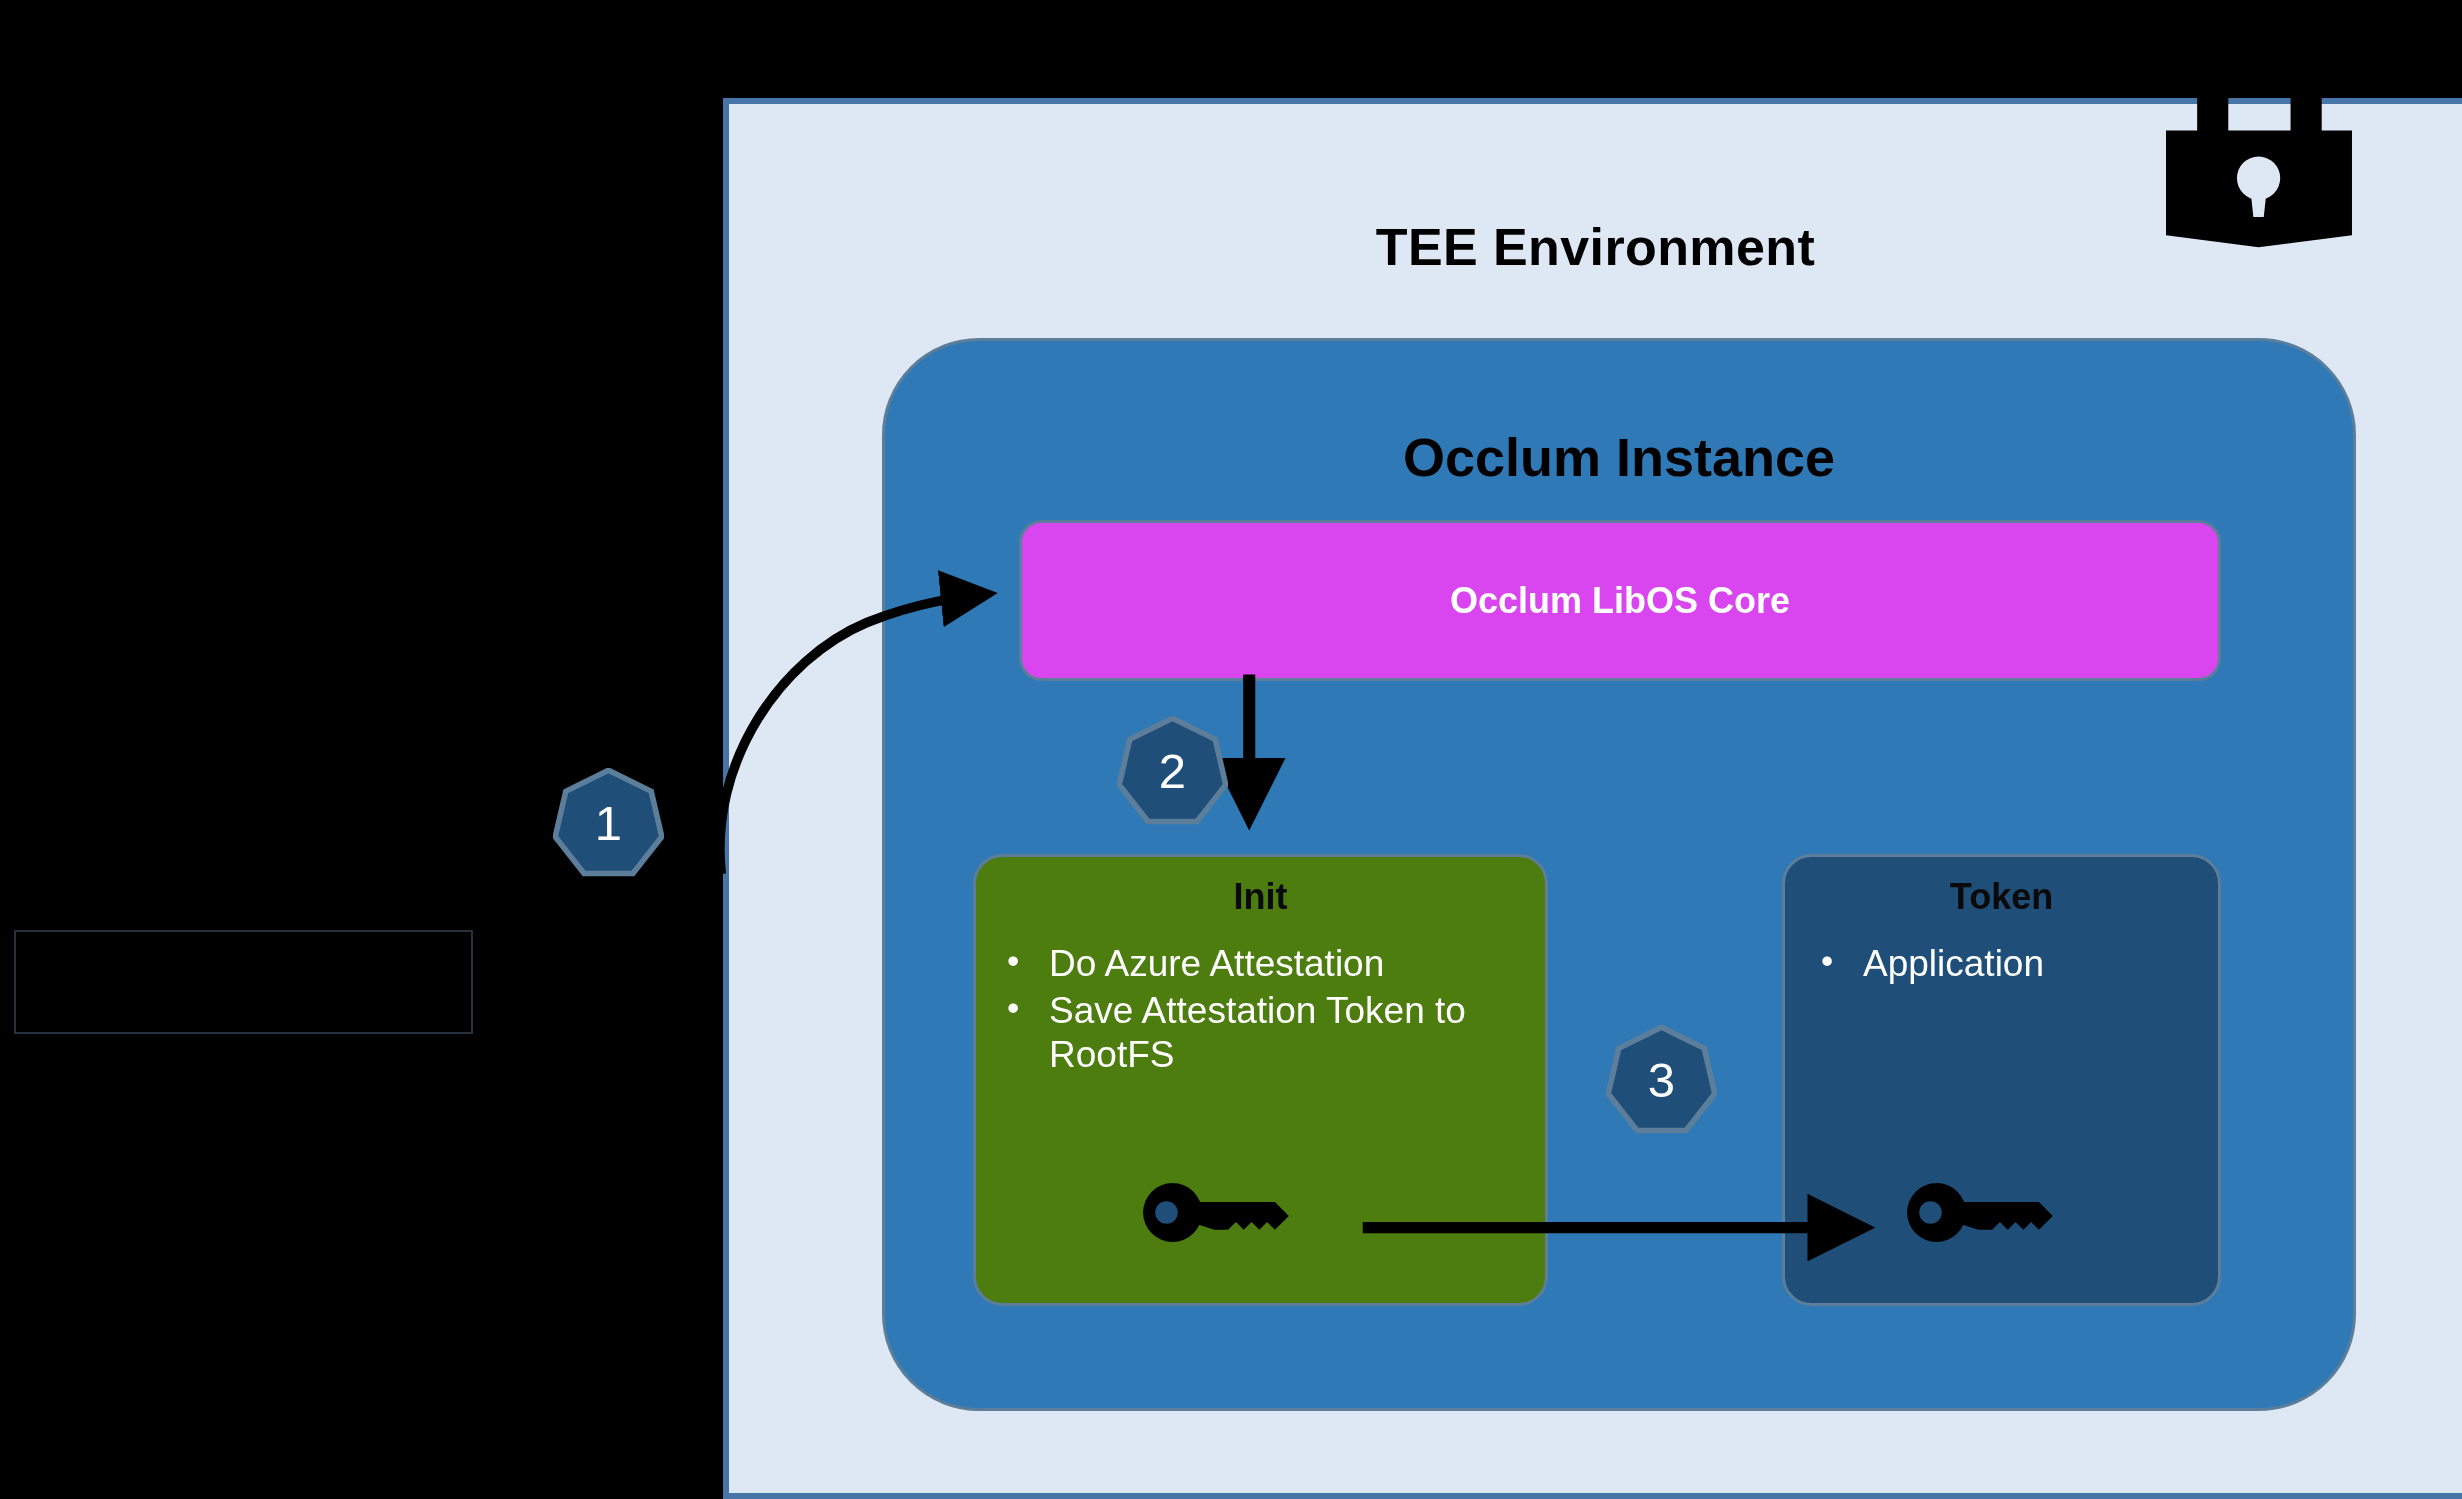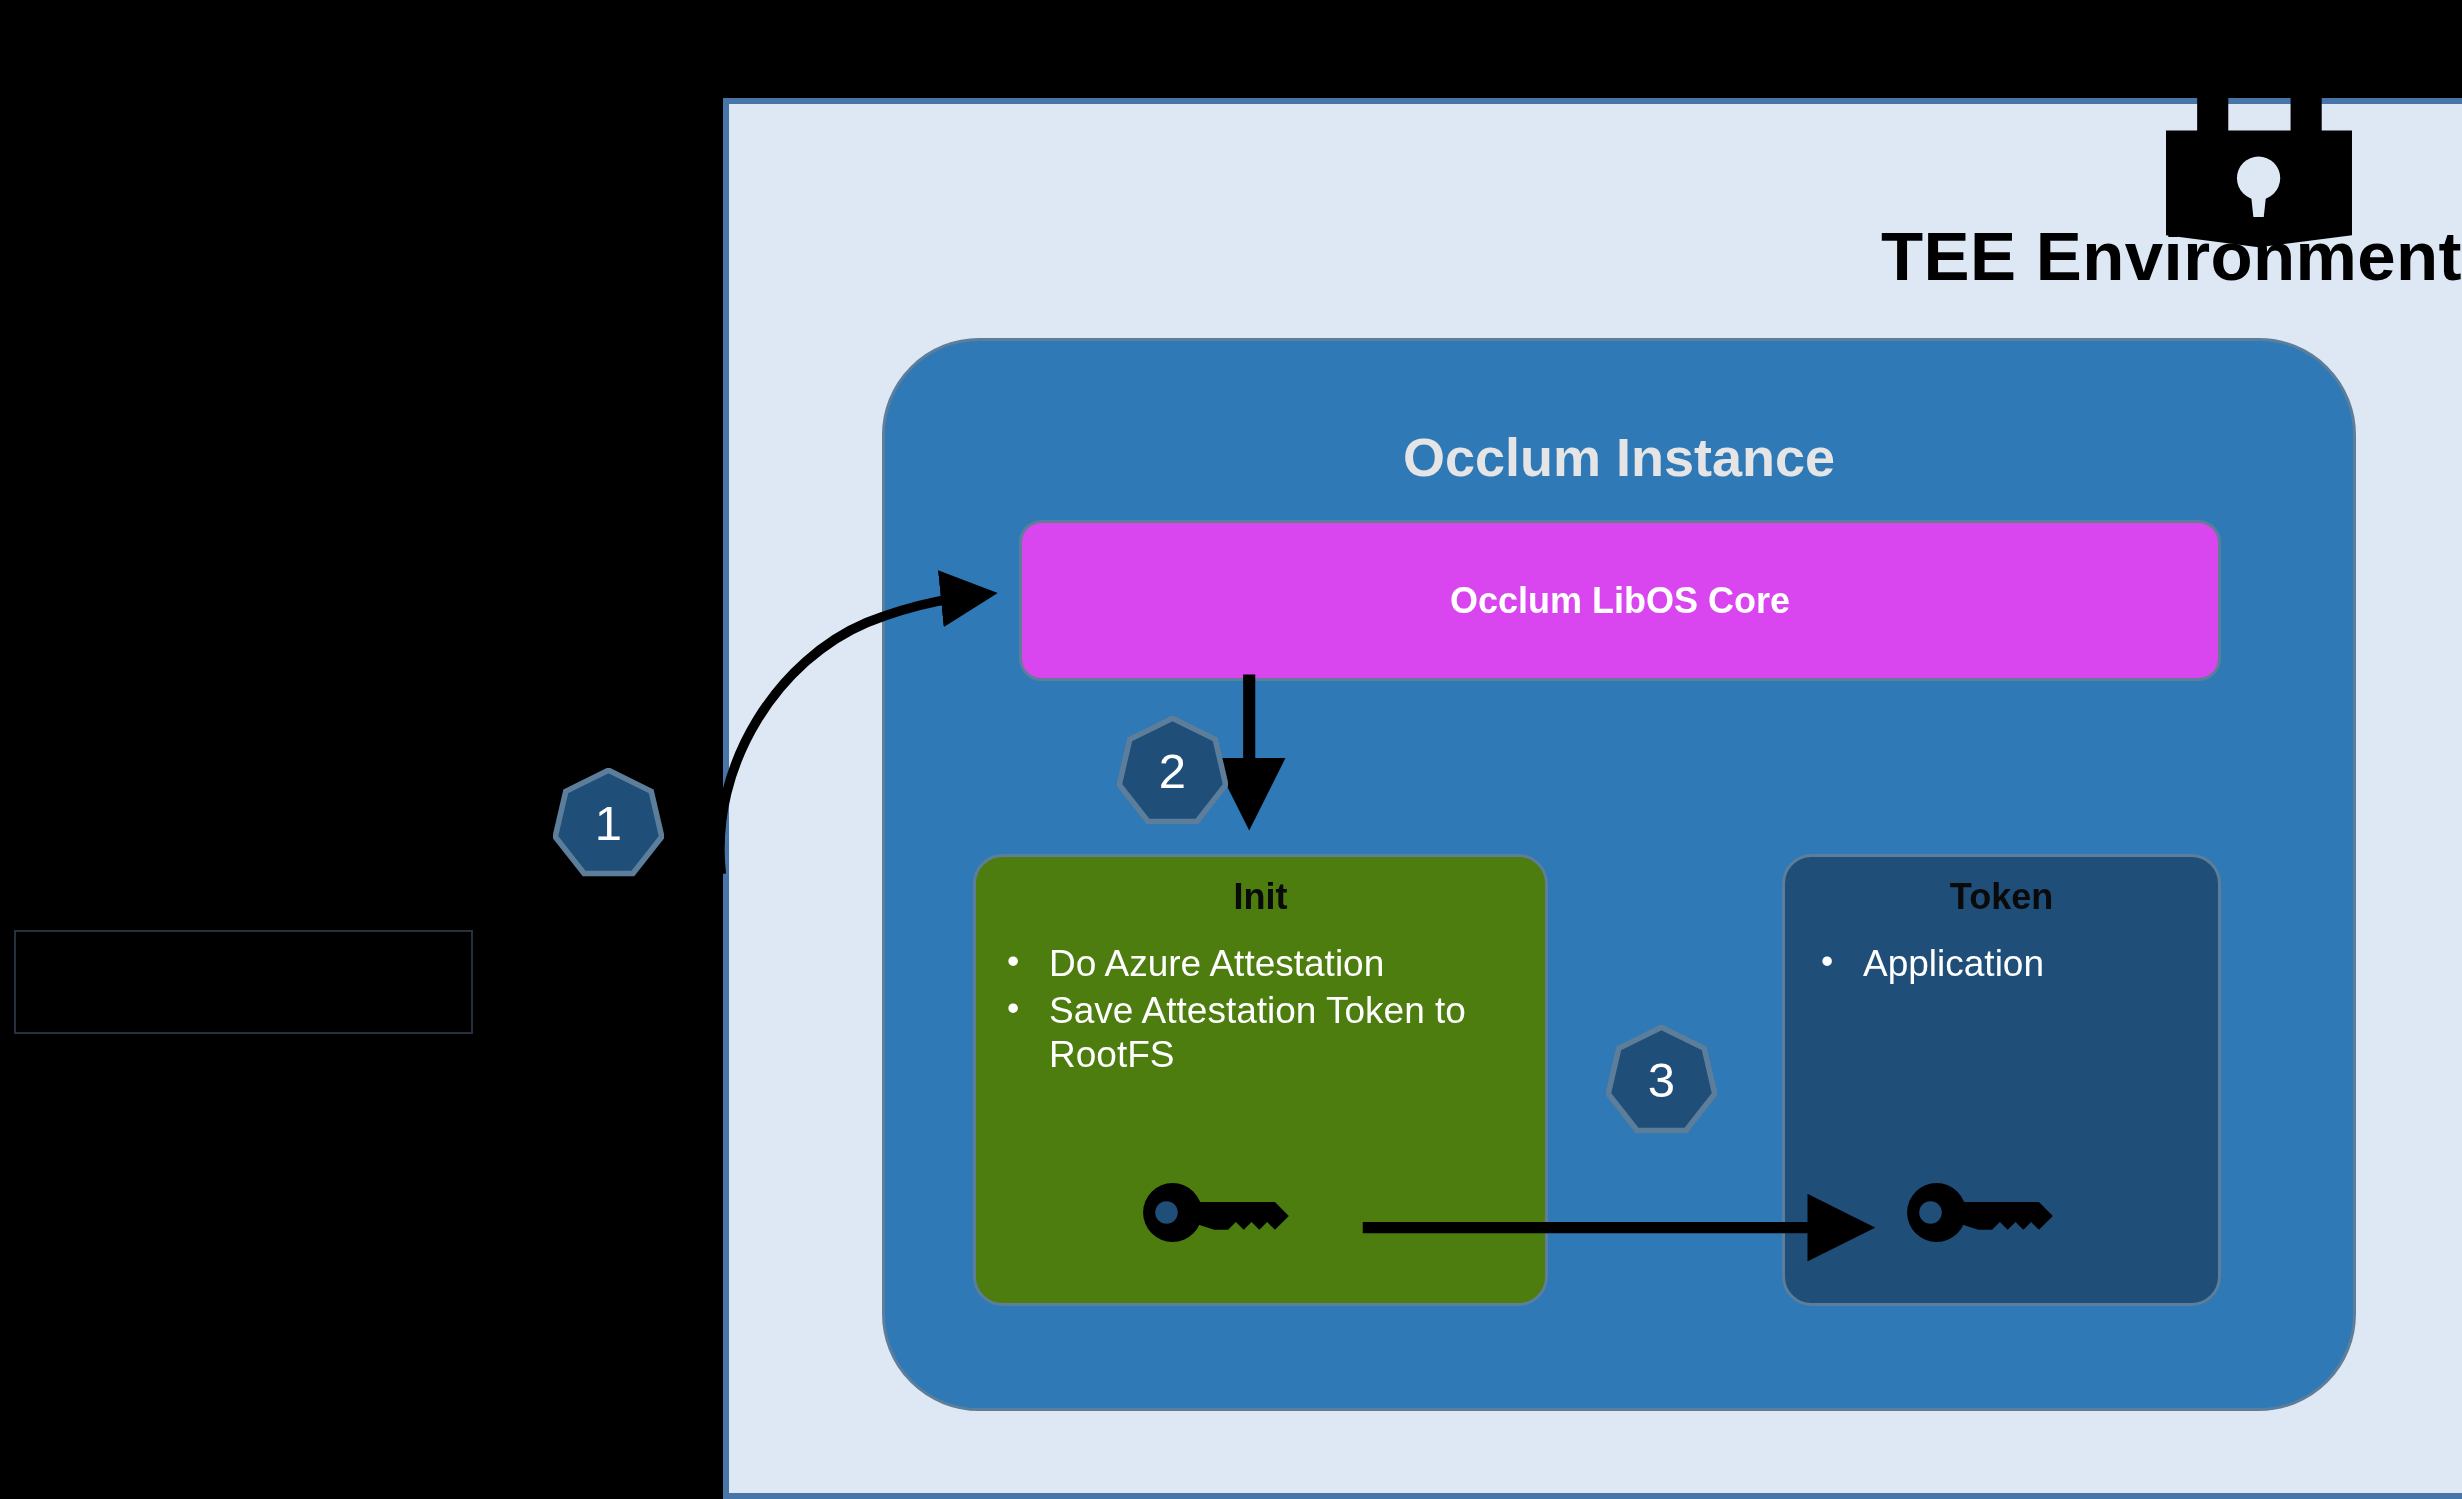--- a/index.html
+++ b/index.html
@@ -47,22 +47,22 @@
     border: 6px solid #4775A8;
     border-right: none;
     box-sizing: border-box;
   }
 
   .tee-title {
     position: absolute;
     left: 0;
     right: 0;
     top: 113px;
-    text-align: right;
-    font-size: 69px;
+    text-align: center;
+    font-size: 52px;
     font-weight: bold;
     color: #000000;
     letter-spacing: 0.4px;
   }
 
   
   .lock-icon {
     position: absolute;
     left: 2166px;
     top: 83px;
@@ -85,21 +85,21 @@
     box-sizing: border-box;
   }
   .occlum-title {
     position: absolute;
     left: 0;
     right: 0;
     top: 85px;
     text-align: center;
     font-size: 54px;
     font-weight: bold;
-    color: #e5e5e5;
+    color: #000000;
   }
 
   
   .libos-core {
     position: absolute;
     left: 1010px;
     top: 512px;
     width: 1202px;
     height: 161px;
     background: #d946ef;

